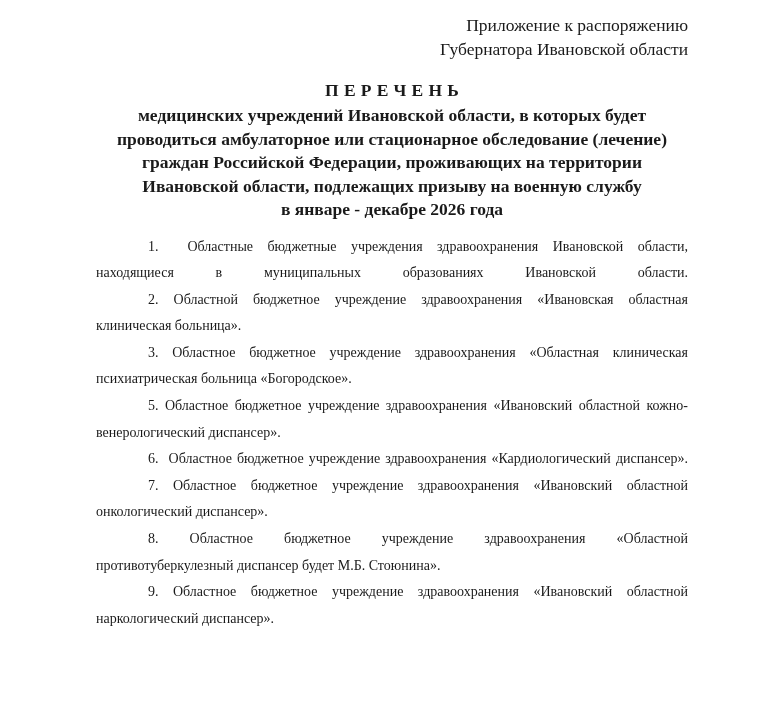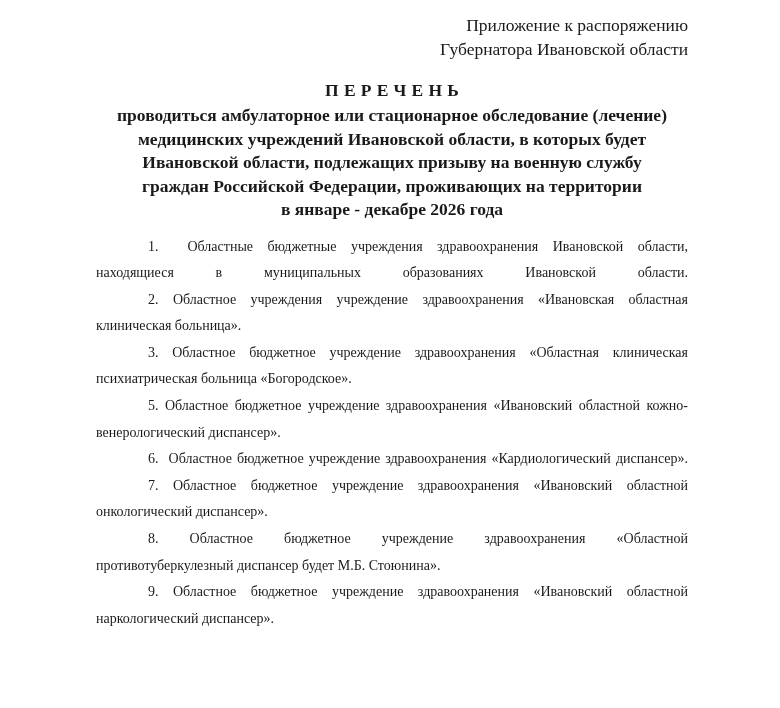--- a/index.html
+++ b/index.html
@@ -91,31 +91,31 @@
 <div class="page">
 
   <div class="doc-header">
     <span class="hline">Приложение к распоряжению</span>
     <span class="hline">Губернатора Ивановской области</span>
   </div>
 
   <div class="title-block">
     <h1 class="title-main">ПЕРЕЧЕНЬ</h1>
     <div class="title-sub">
+      <span class="tline">медицинских учреждений Ивановской области, в которых будет</span>
       <span class="tline">проводиться амбулаторное или стационарное обследование (лечение)</span>
-      <span class="tline">медицинских учреждений Ивановской области, в которых будет</span>
+      <span class="tline">граждан Российской Федерации, проживающих на территории</span>
       <span class="tline">Ивановской области, подлежащих призыву на военную службу</span>
-      <span class="tline">граждан Российской Федерации, проживающих на территории</span>
       <span class="tline">в январе - декабре 2026 года</span>
     </div>
   </div>
 
   <ol class="body-list">
     <li class="first-item spread"><span>1.</span>&nbsp;&nbsp;<span>Областные бюджетные учреждения здравоохранения Ивановской области, находящиеся в муниципальных образованиях Ивановской области.</span></li>
-    <li><span>2.</span> <span>Областное учреждения учреждение здравоохранения «Ивановская областная клиническая больница».</span></li>
+    <li><span>2.</span> <span>Областной бюджетное учреждение здравоохранения «Ивановская областная клиническая больница».</span></li>
     <li><span>3.</span> <span>Областное бюджетное учреждение здравоохранения «Областная клиническая психиатрическая больница «Богородское».</span></li>
     <li><span>5.</span> <span>Областное бюджетное учреждение здравоохранения «Ивановский областной кожно-венерологический диспансер».</span></li>
     <li class="spread"><span>6.</span>&nbsp;&nbsp;<span>Областное бюджетное учреждение здравоохранения «Кардиологический диспансер».</span></li>
     <li><span>7.</span> <span>Областное бюджетное учреждение здравоохранения «Ивановский областной онкологический диспансер».</span></li>
     <li><span>8.</span> <span>Областное бюджетное учреждение здравоохранения «Областной противотуберкулезный диспансер будет М.Б. Стоюнина».</span></li>
     <li><span>9.</span> <span>Областное бюджетное учреждение здравоохранения «Ивановский областной наркологический диспансер».</span></li>
 
   </ol>
 
 </div>

